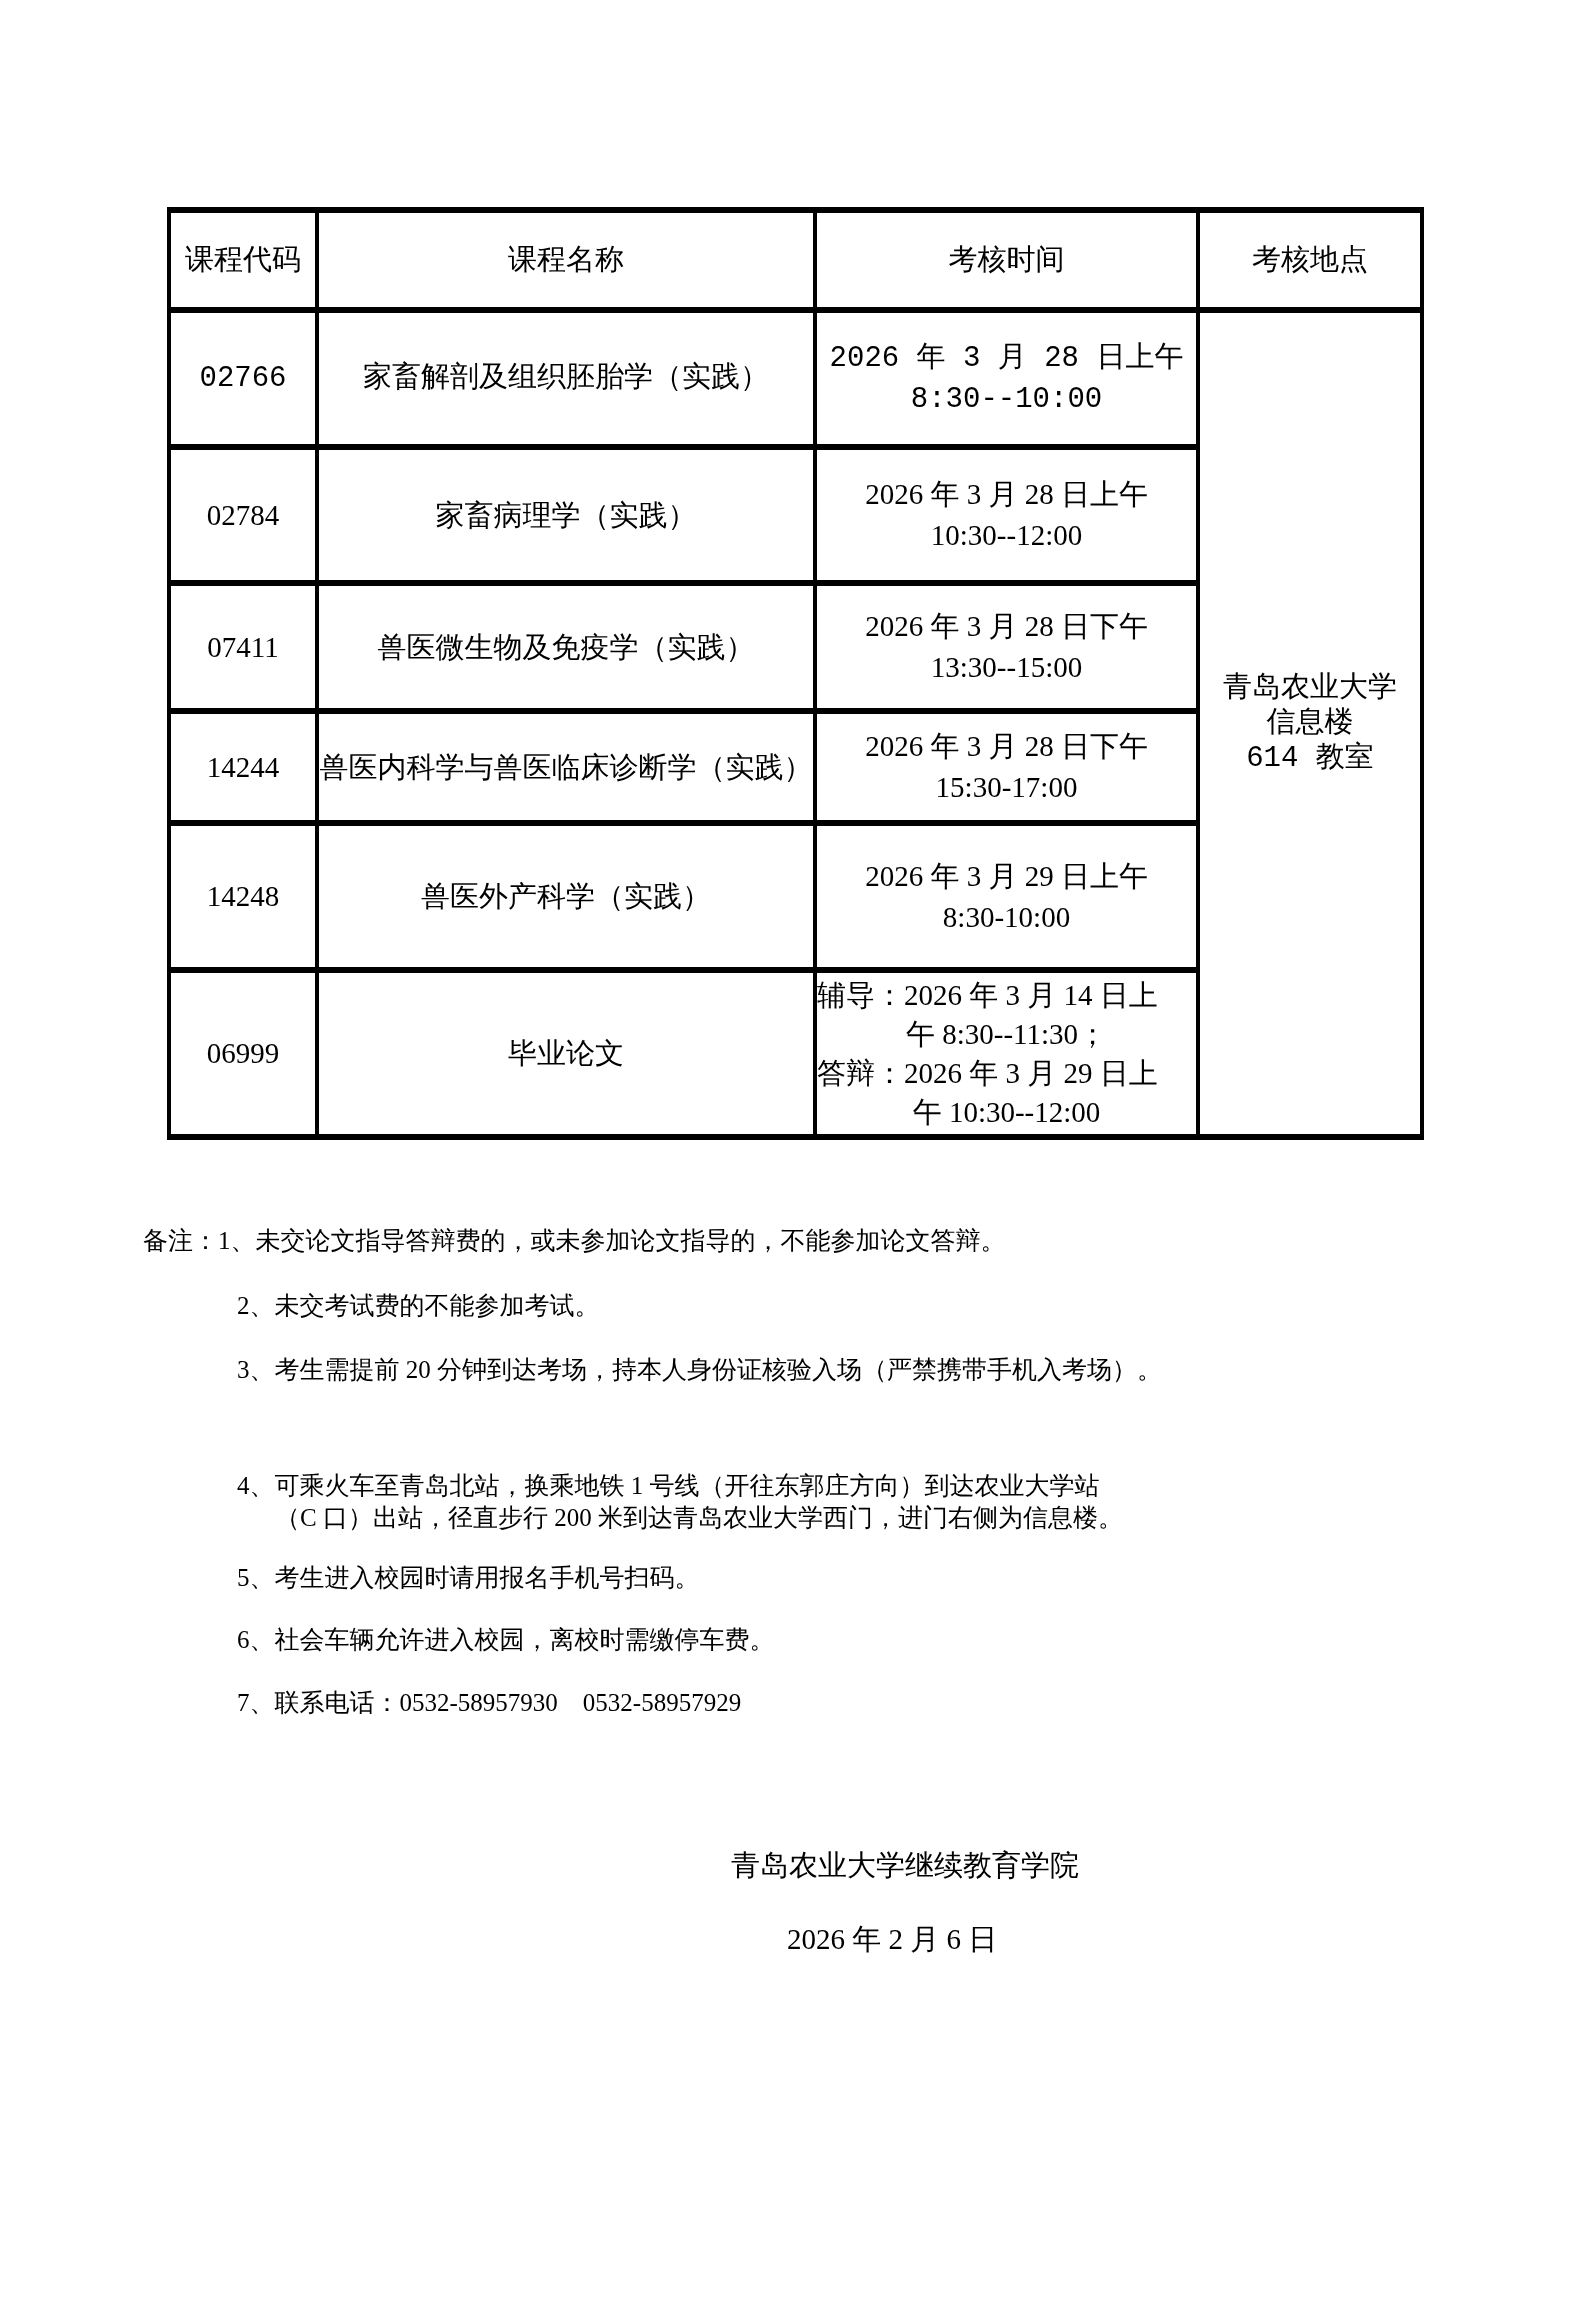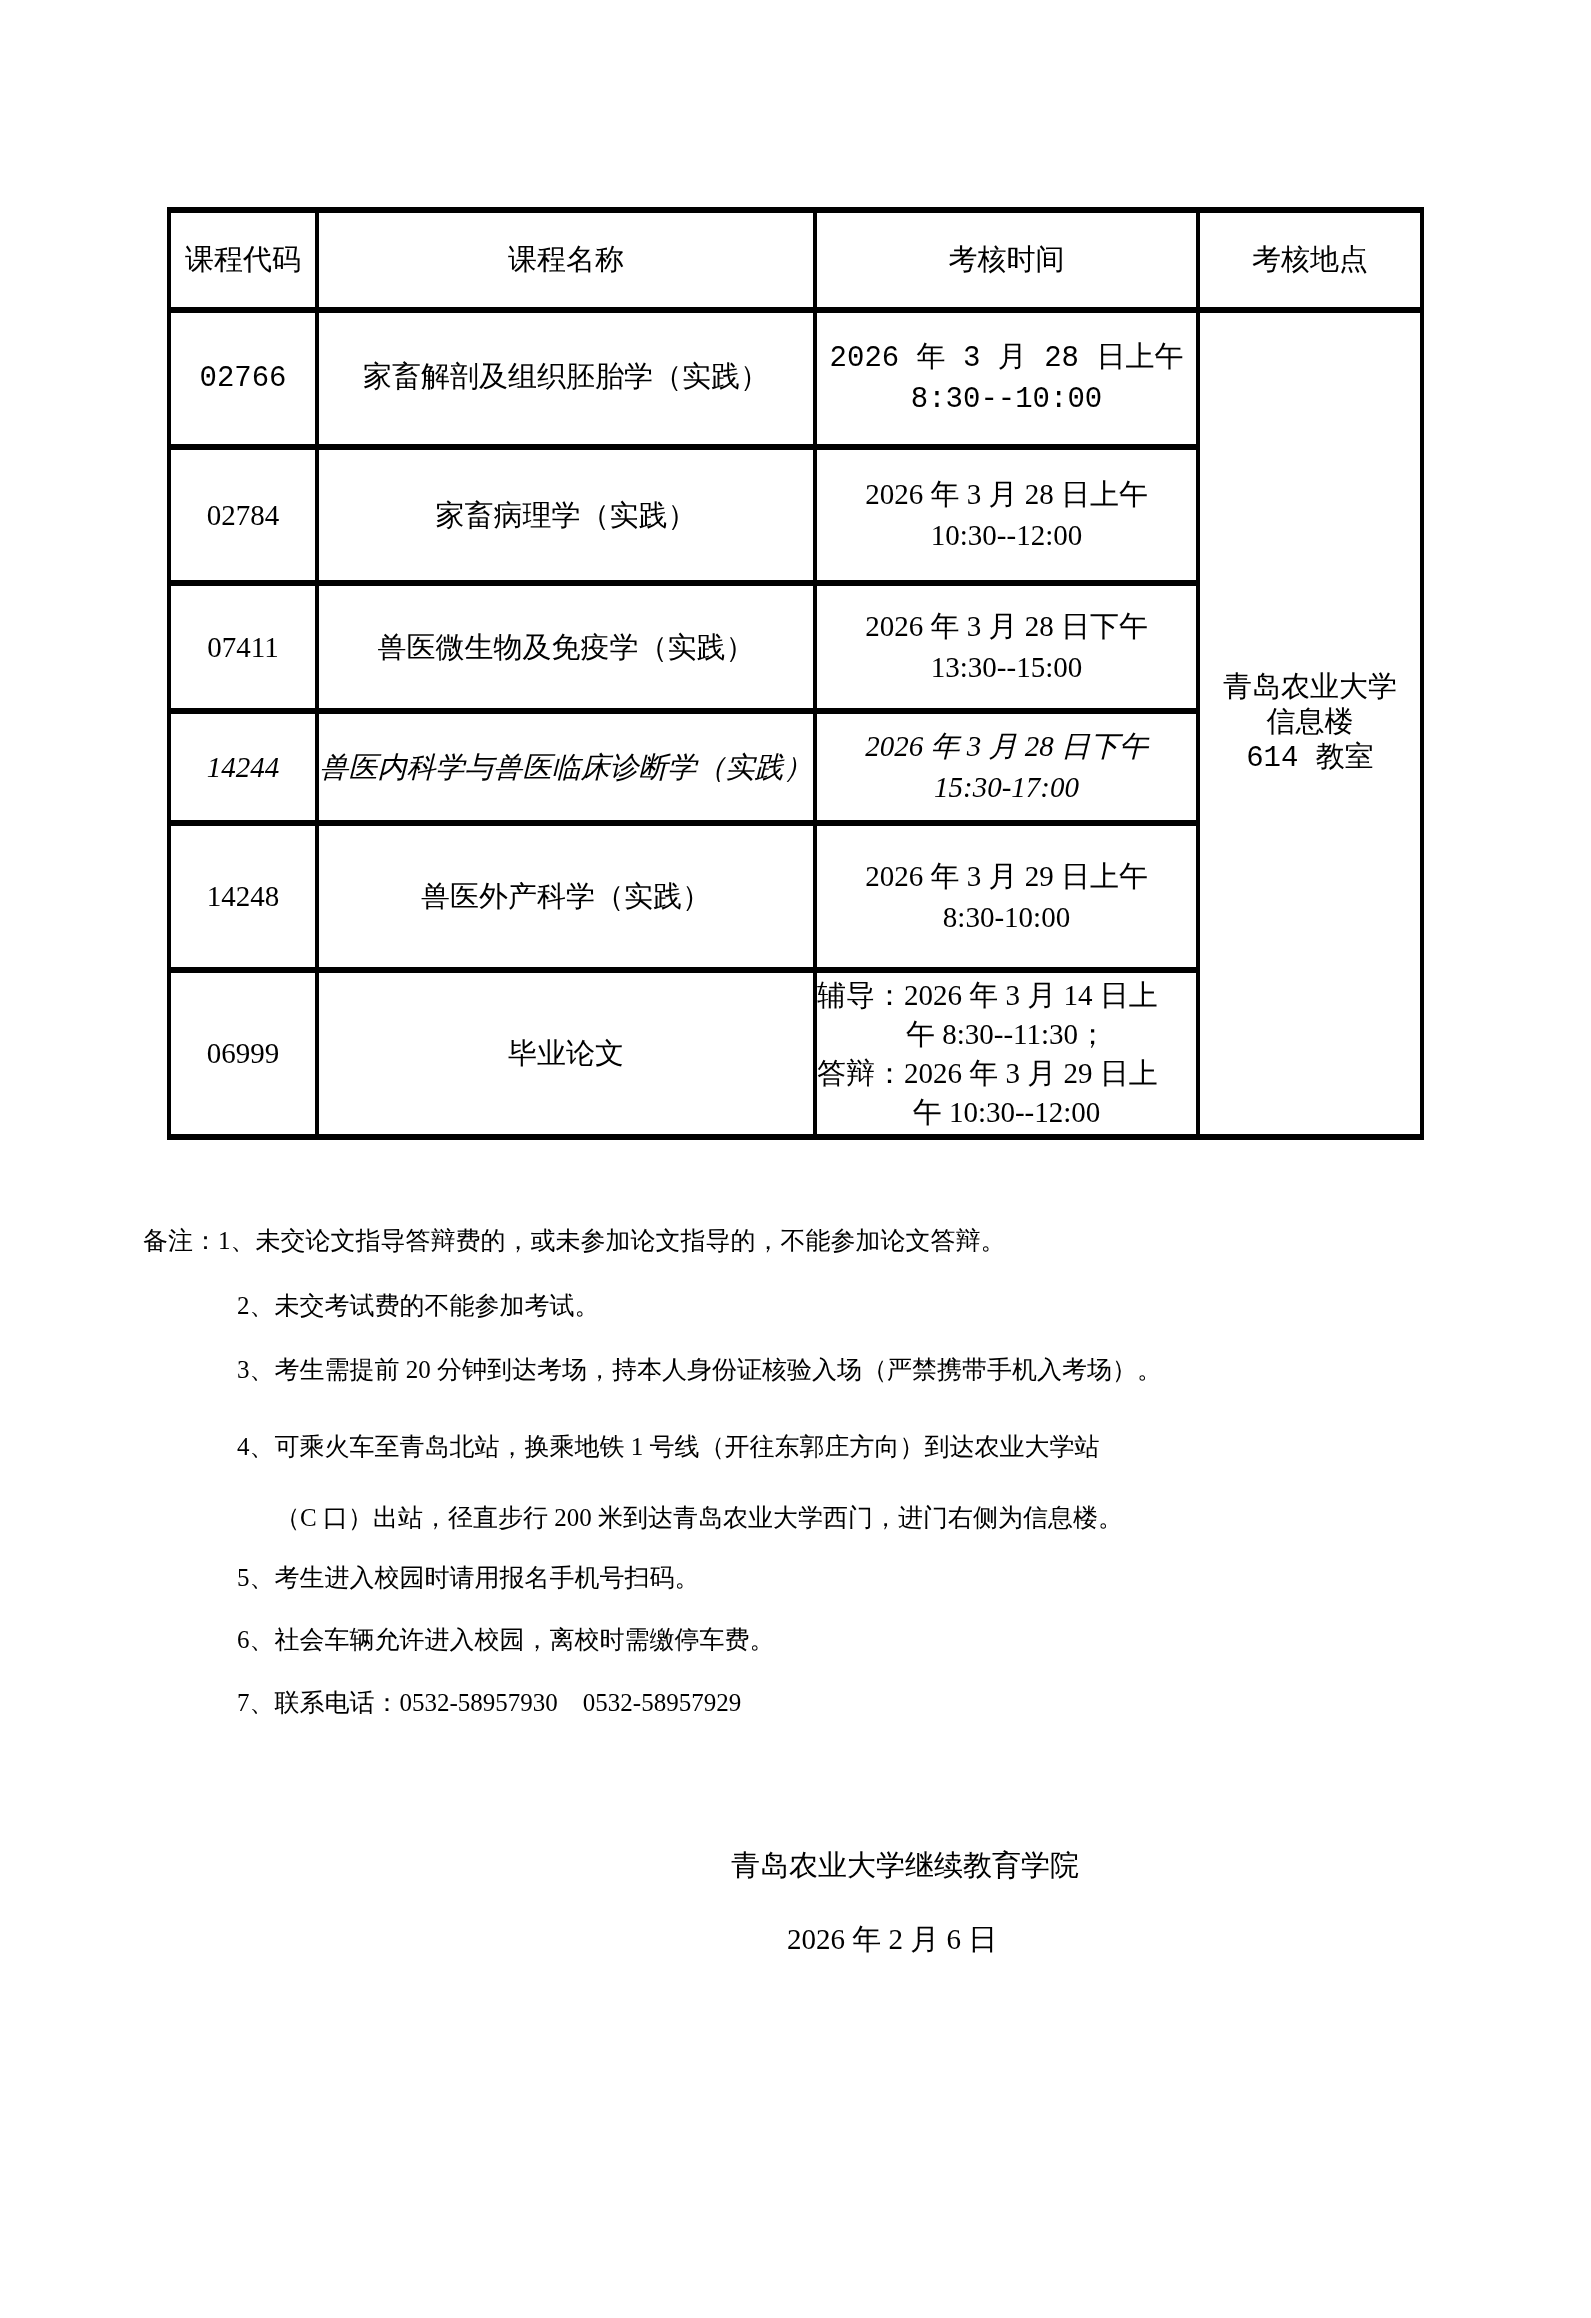--- a/index.html
+++ b/index.html
@@ -26,21 +26,21 @@
     overflow:hidden;
   }
   .col-code{width:148px;}
   .col-name{width:498px;}
   .col-time{width:383px;}
   .col-loc{width:224px;}
   tr.header-row{height:100px;}
   tr.row-0{height:137px;font-family:Liberation Mono, monospace;}
   tr.row-1{height:136px;}
   tr.row-2{height:128px;}
-  tr.row-3{height:112px;font-style:italic;}
+  tr.row-3{height:112px;}
   tr.row-4{height:147px;}
   tr.row-5{height:167px;}
   .cell-code{border-left-width:6.7px;}
   .hdr-code{border-left-width:6.7px;}
   .hdr-loc,.cell-loc{border-left-width:6.7px;border-right-width:6.7px;}
   .hdr-loc{border-bottom-width:3.3px;}
   .cell-loc{border-top-width:3.3px;}
   .cell-name{padding:0 9.4px;line-height:41px;}
   .cell-time{padding:0 6.7px;}
   .time-line{line-height:41px;white-space:pre;}
@@ -137,21 +137,21 @@
           <div class="time-line tc">午 10:30--12:00</div>
         </td>
       </tr>
     </tbody>
   </table>
 
   <div>
     <div class="note-line" style="left:143px;top:1224px;">备注：1、未交论文指导答辩费的，或未参加论文指导的，不能参加论文答辩。</div>
     <div class="note-line" style="left:237px;top:1289px;">2、未交考试费的不能参加考试。</div>
     <div class="note-line" style="left:237px;top:1353px;">3、考生需提前 20 分钟到达考场，持本人身份证核验入场（严禁携带手机入考场）。</div>
-    <div class="note-line" style="left:237px;top:1430px;">4、可乘火车至青岛北站，换乘地铁 1 号线（开往东郭庄方向）到达农业大学站</div>
+    <div class="note-line" style="left:237px;top:1469px;">4、可乘火车至青岛北站，换乘地铁 1 号线（开往东郭庄方向）到达农业大学站</div>
     <div class="note-line" style="left:275px;top:1501px;">（C 口）出站，径直步行 200 米到达青岛农业大学西门，进门右侧为信息楼。</div>
     <div class="note-line" style="left:237px;top:1561px;">5、考生进入校园时请用报名手机号扫码。</div>
     <div class="note-line" style="left:237px;top:1623px;">6、社会车辆允许进入校园，离校时需缴停车费。</div>
     <div class="note-line" style="left:237px;top:1686px;">7、联系电话：0532-58957930    0532-58957929</div>
   </div>
 
   <div class="footer-line" style="left:731px;top:1846px;">青岛农业大学继续教育学院</div>
   <div class="footer-line" style="left:787px;top:1920px;">2026 年 2 月 6 日</div>
 
 </div>

